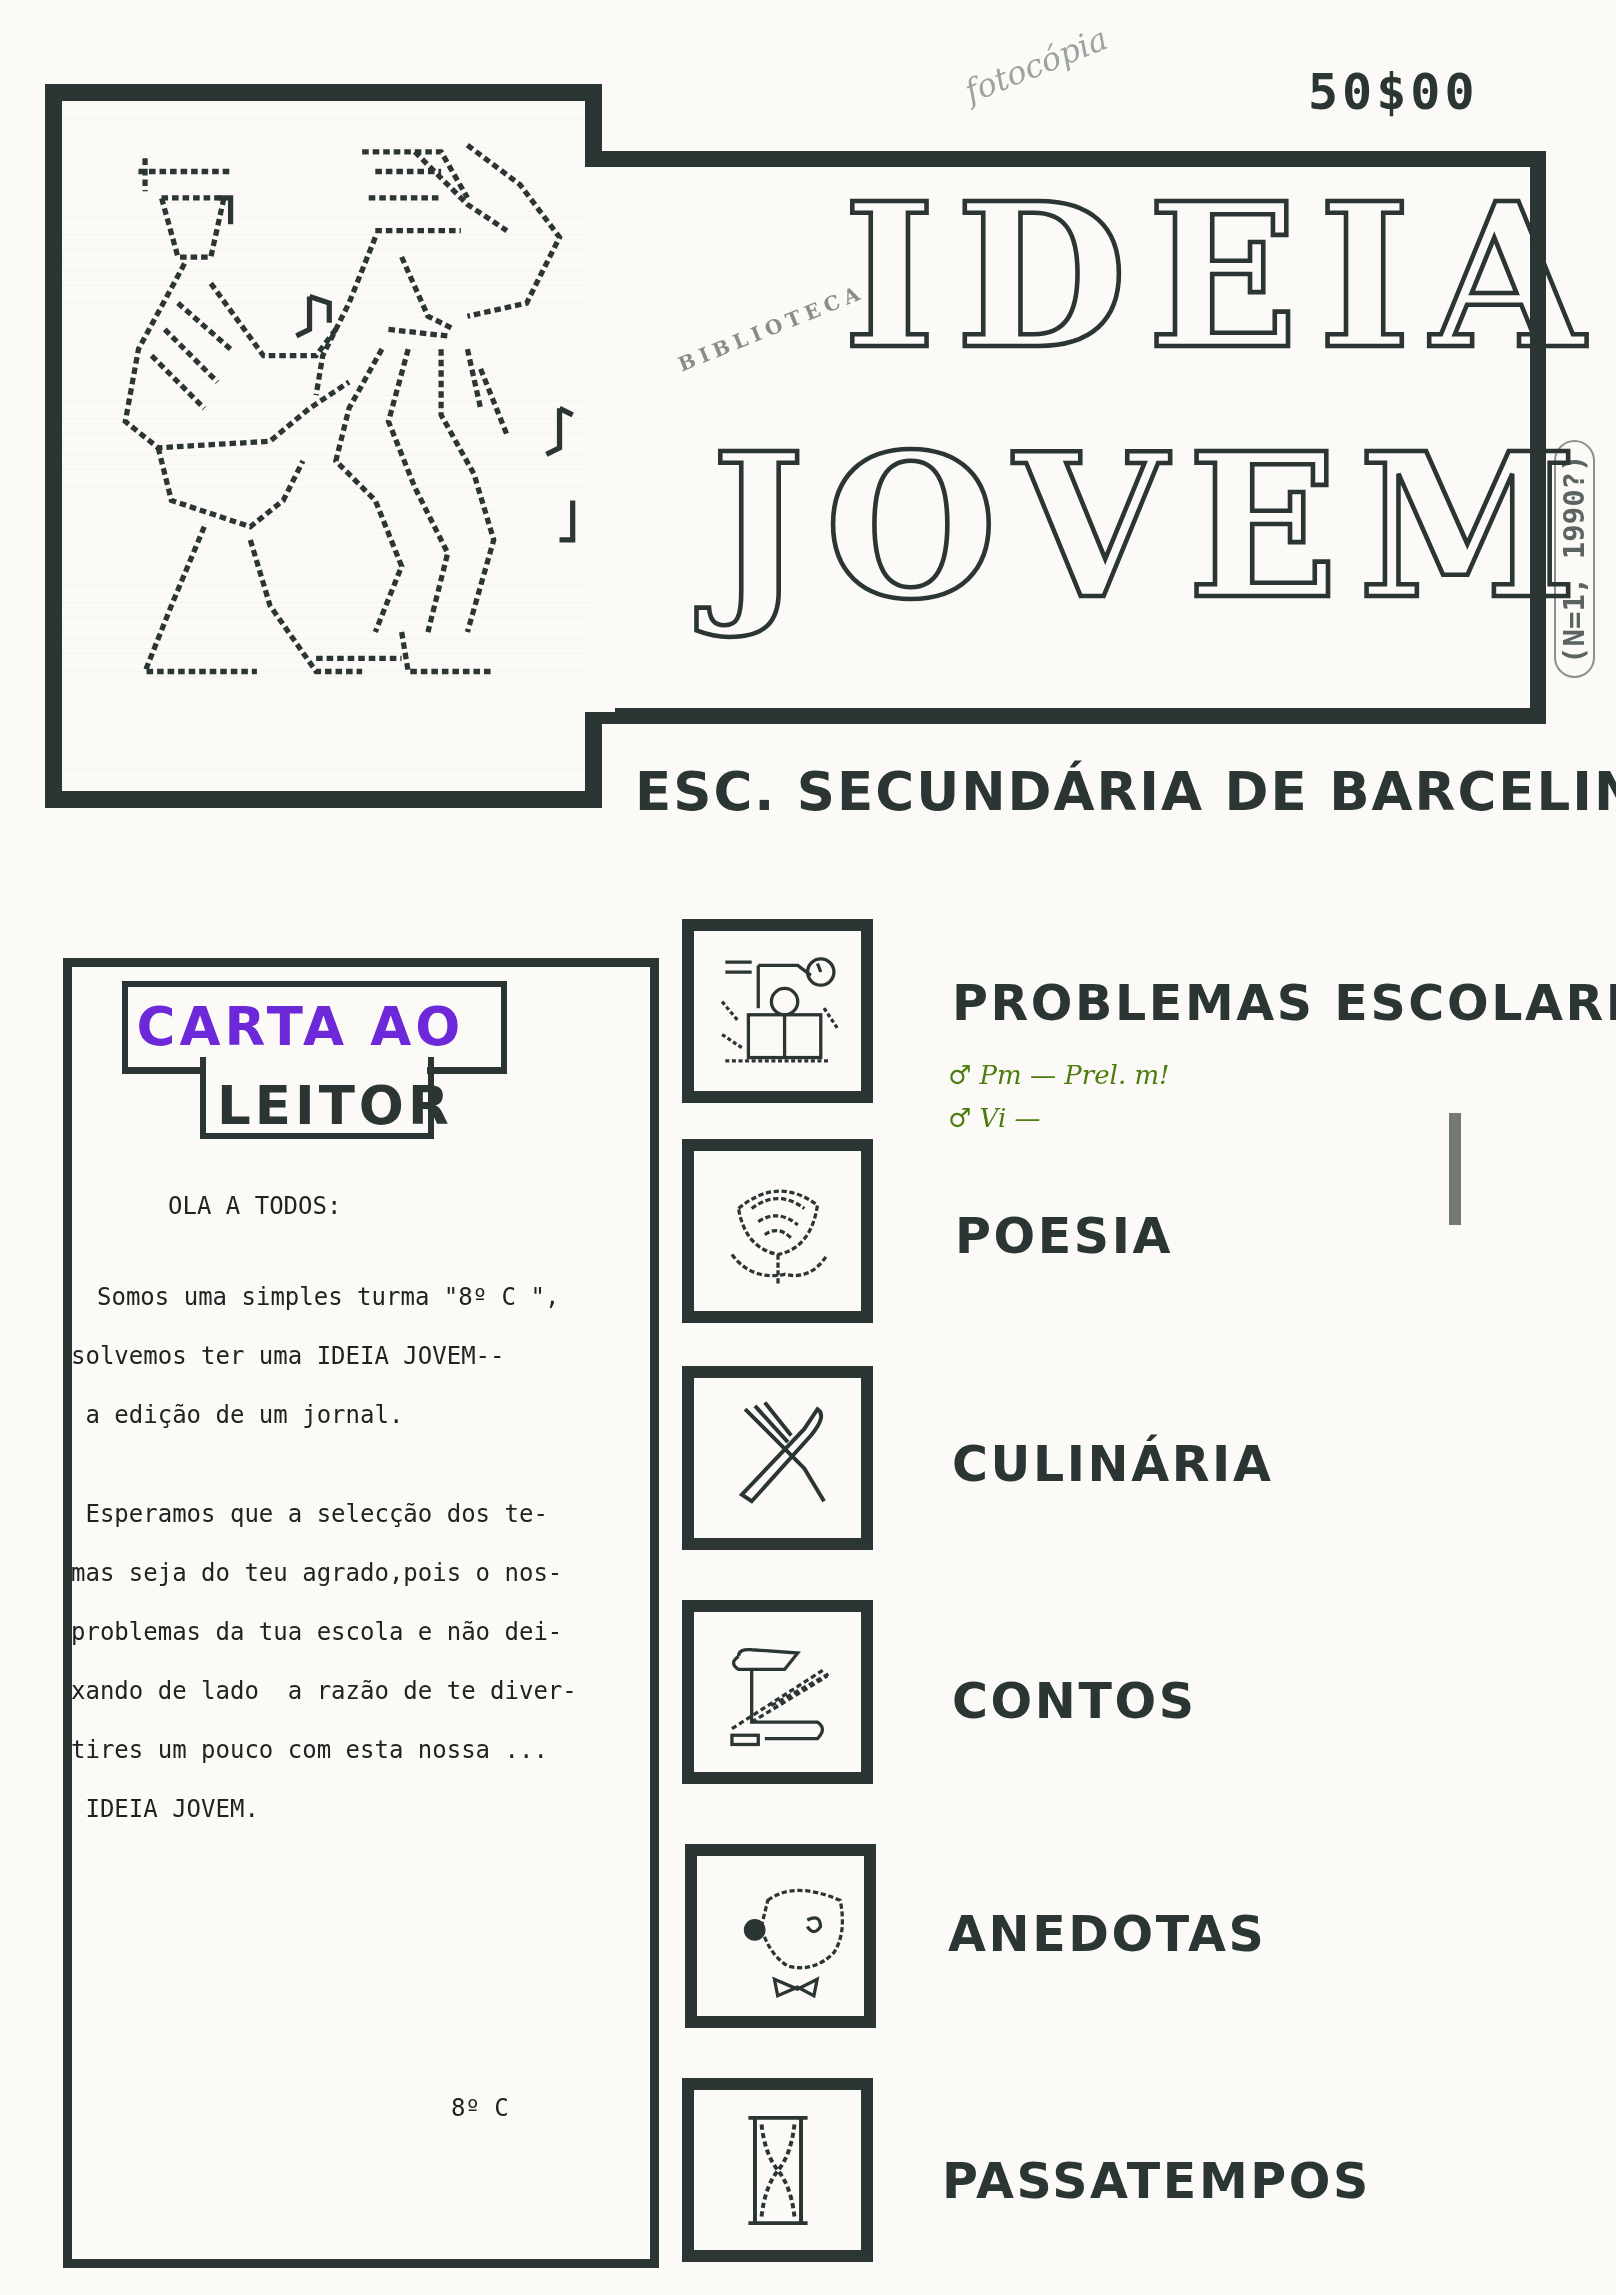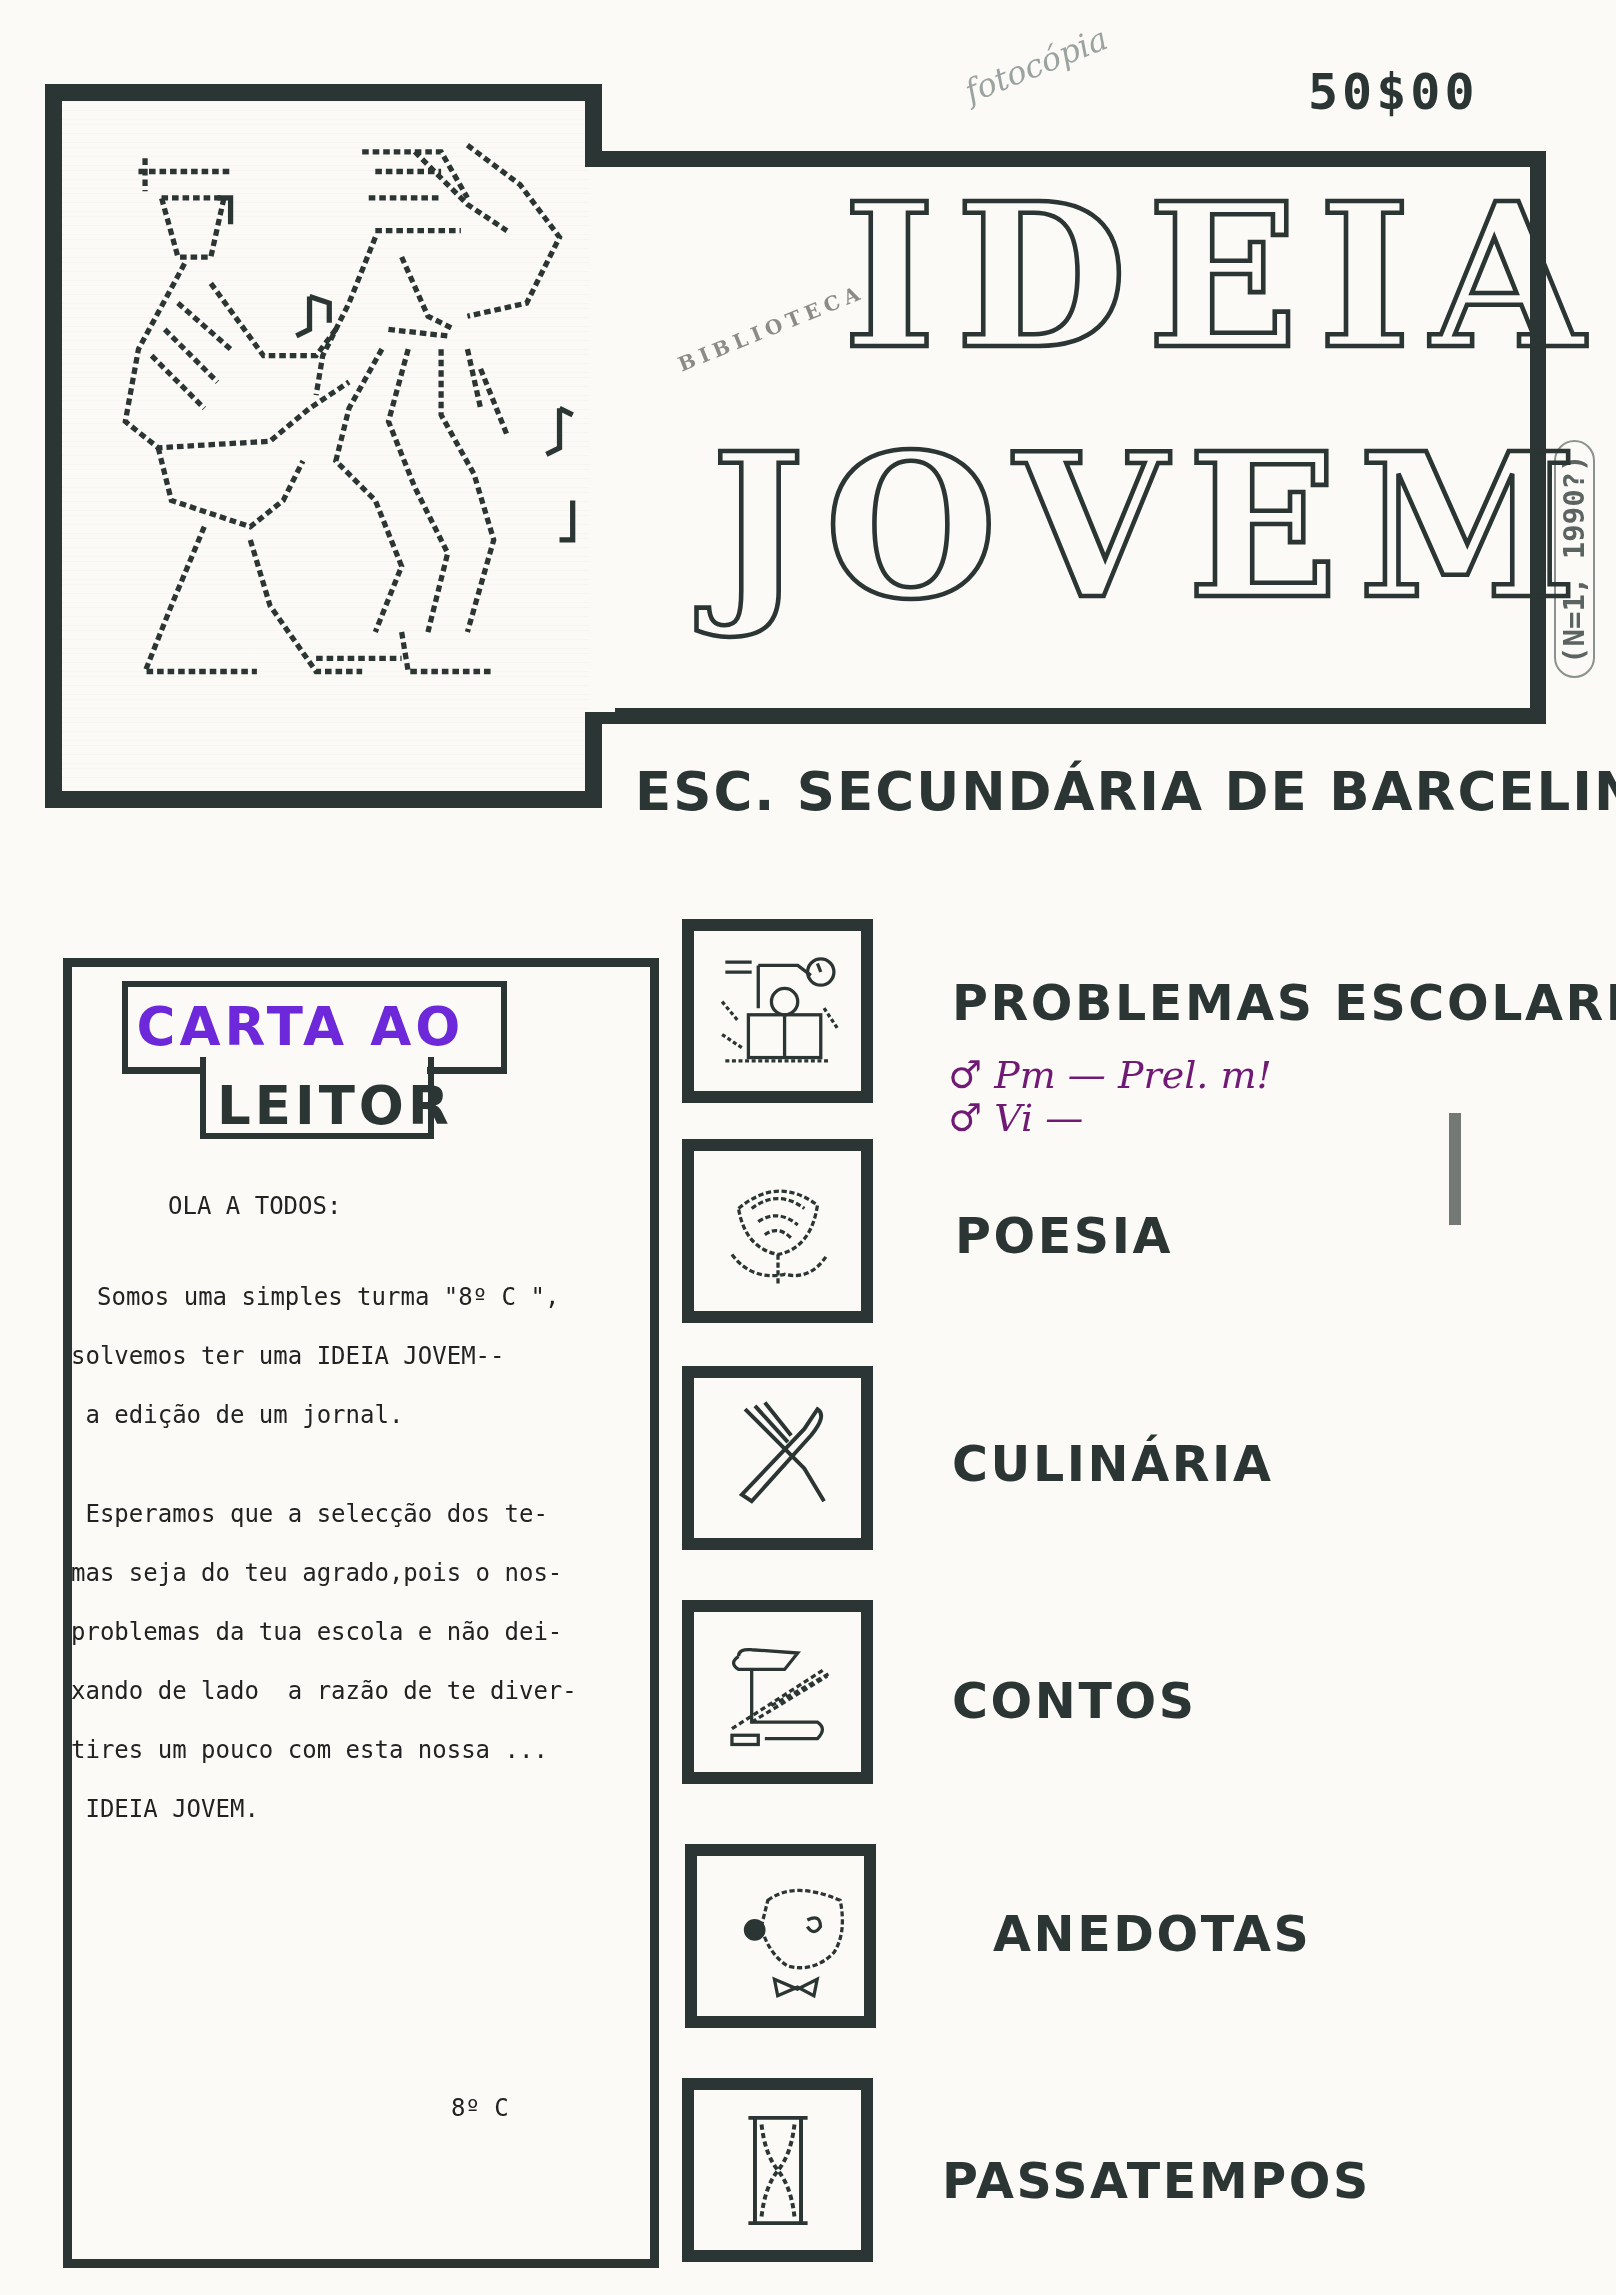--- a/index.html
+++ b/index.html
@@ -95,21 +95,21 @@
     background: #fbfaf6; display: flex; align-items: center; justify-content: center;
   }
   .sec-icon svg { width: 132px; height: 125px; }
   .sec-label {
     font-family: "DejaVu Sans", sans-serif; font-weight: bold; font-size: 49px;
     color: #2b3533; letter-spacing: 2.6px; white-space: nowrap;
   }
 
   .hand-note {
     left: 948px; top: 1054px; font-family: "DejaVu Serif", serif; font-style: italic;
-    font-size: 38px; color: #701a75; line-height: 43px;
+    font-size: 26px; color: #4d7c0f; line-height: 43px;
   }
   .smudge { background: #3a4240; opacity: .7; }
 </style>
 </head>
 <body>
 
 <div class="abs handwritten-top">fotocópia</div>
 <div class="abs price">50$00</div>
 <div class="abs issue-note-wrap">
   <div class="abs" style="left:6.6px;top:309px;transform:rotate(-90deg);transform-origin:left top;font-family:'DejaVu Sans Mono',monospace;font-size:29px;font-weight:bold;color:#5c6461;white-space:nowrap;border:2.6px solid #8a918e;border-radius:26px;padding:1.3px 12px;">(N=1, 1990?)</div>
@@ -222,21 +222,21 @@
 <div class="abs sec-label" style="left:952px;top:1673px;">CONTOS</div>
 
 <div class="abs sec-icon" style="left:685px;top:1844px;">
   <svg viewBox="0 0 200 190" fill="none" stroke="#2b3533" stroke-width="5">
     <path d="M80 40 Q120 10 190 40 Q200 90 180 120 Q150 150 110 140 Q80 120 70 80 Z" stroke-dasharray="8 4"></path>
     <circle cx="60" cy="85" r="14" fill="#2b3533"></circle>
     <path d="M140 70 Q160 60 160 80 Q150 95 140 80"></path>
     <path d="M90 160 L125 175 L155 160 L150 185 L125 172 L95 185 Z"></path>
   </svg>
 </div>
-<div class="abs sec-label" style="left:948px;top:1906px;margin-left:45px;">ANEDOTAS</div>
+<div class="abs sec-label" style="left:948px;top:1906px;">ANEDOTAS</div>
 
 <div class="abs sec-icon" style="left:682px;top:2078px;">
   <svg viewBox="0 0 200 190" fill="none" stroke="#2b3533" stroke-width="6">
     <path d="M55 15 H145 M55 175 H145 M65 15 V175 M135 15 V175"></path>
     <path d="M75 25 Q80 70 100 95 Q120 70 125 25 M75 165 Q80 120 100 95 Q120 120 125 165" stroke-dasharray="8 5"></path>
   </svg>
 </div>
 <div class="abs sec-label" style="left:942px;top:2153px;">PASSATEMPOS</div>
 
 

